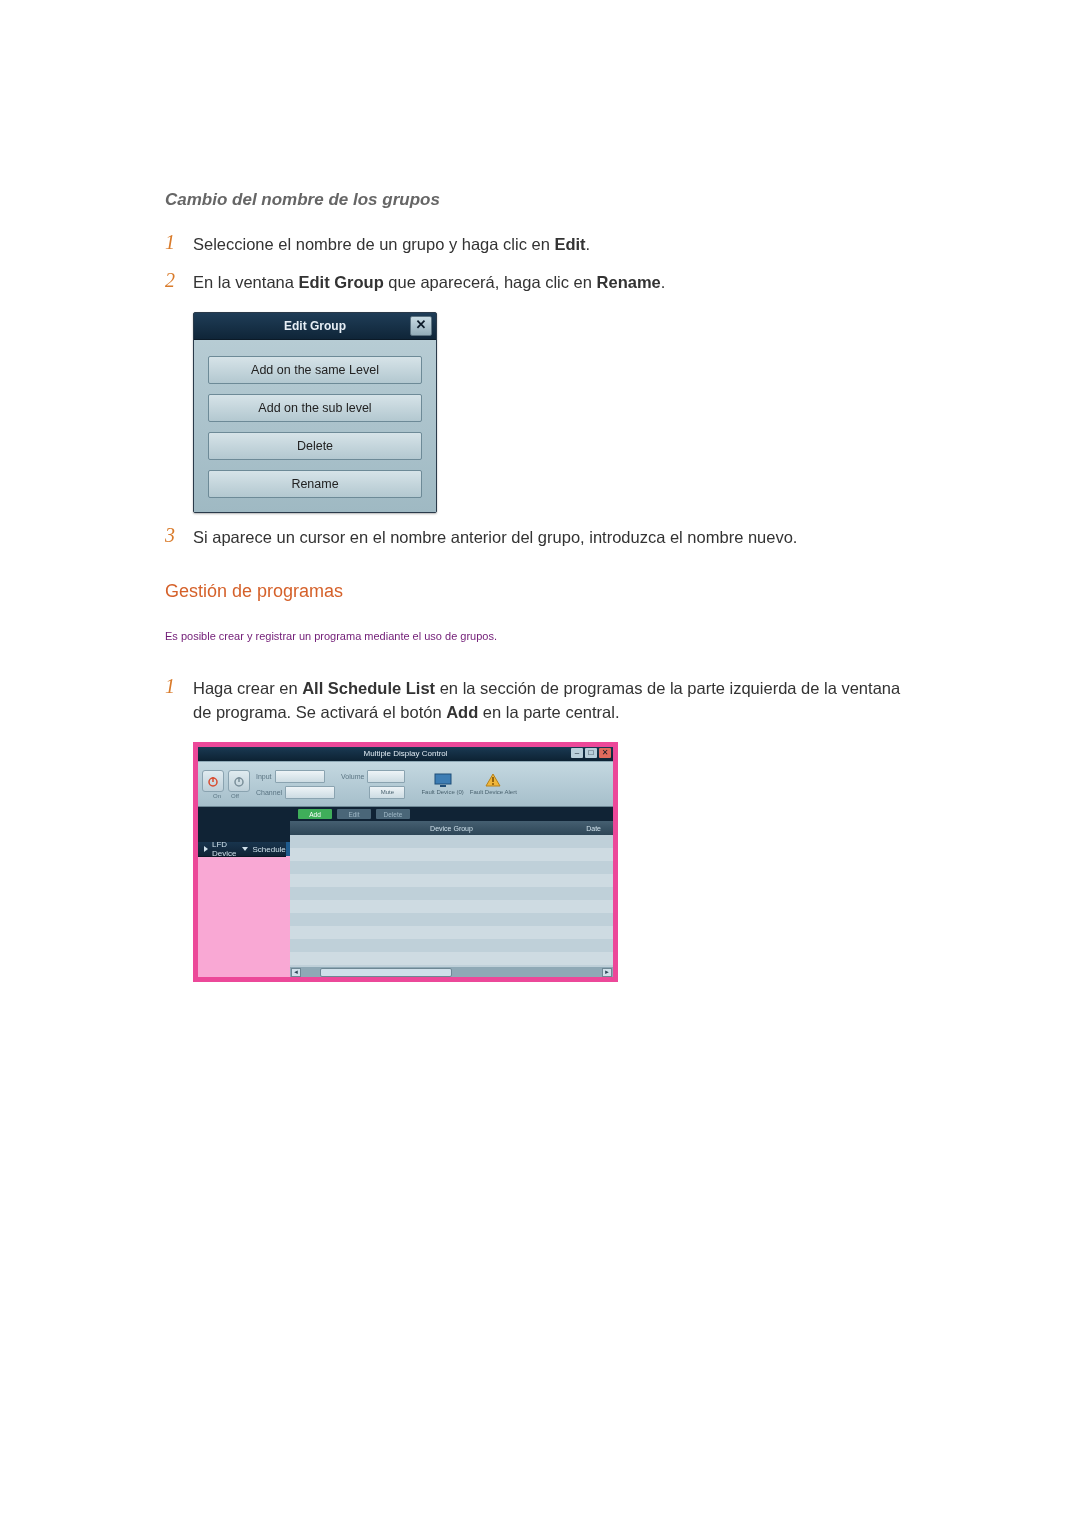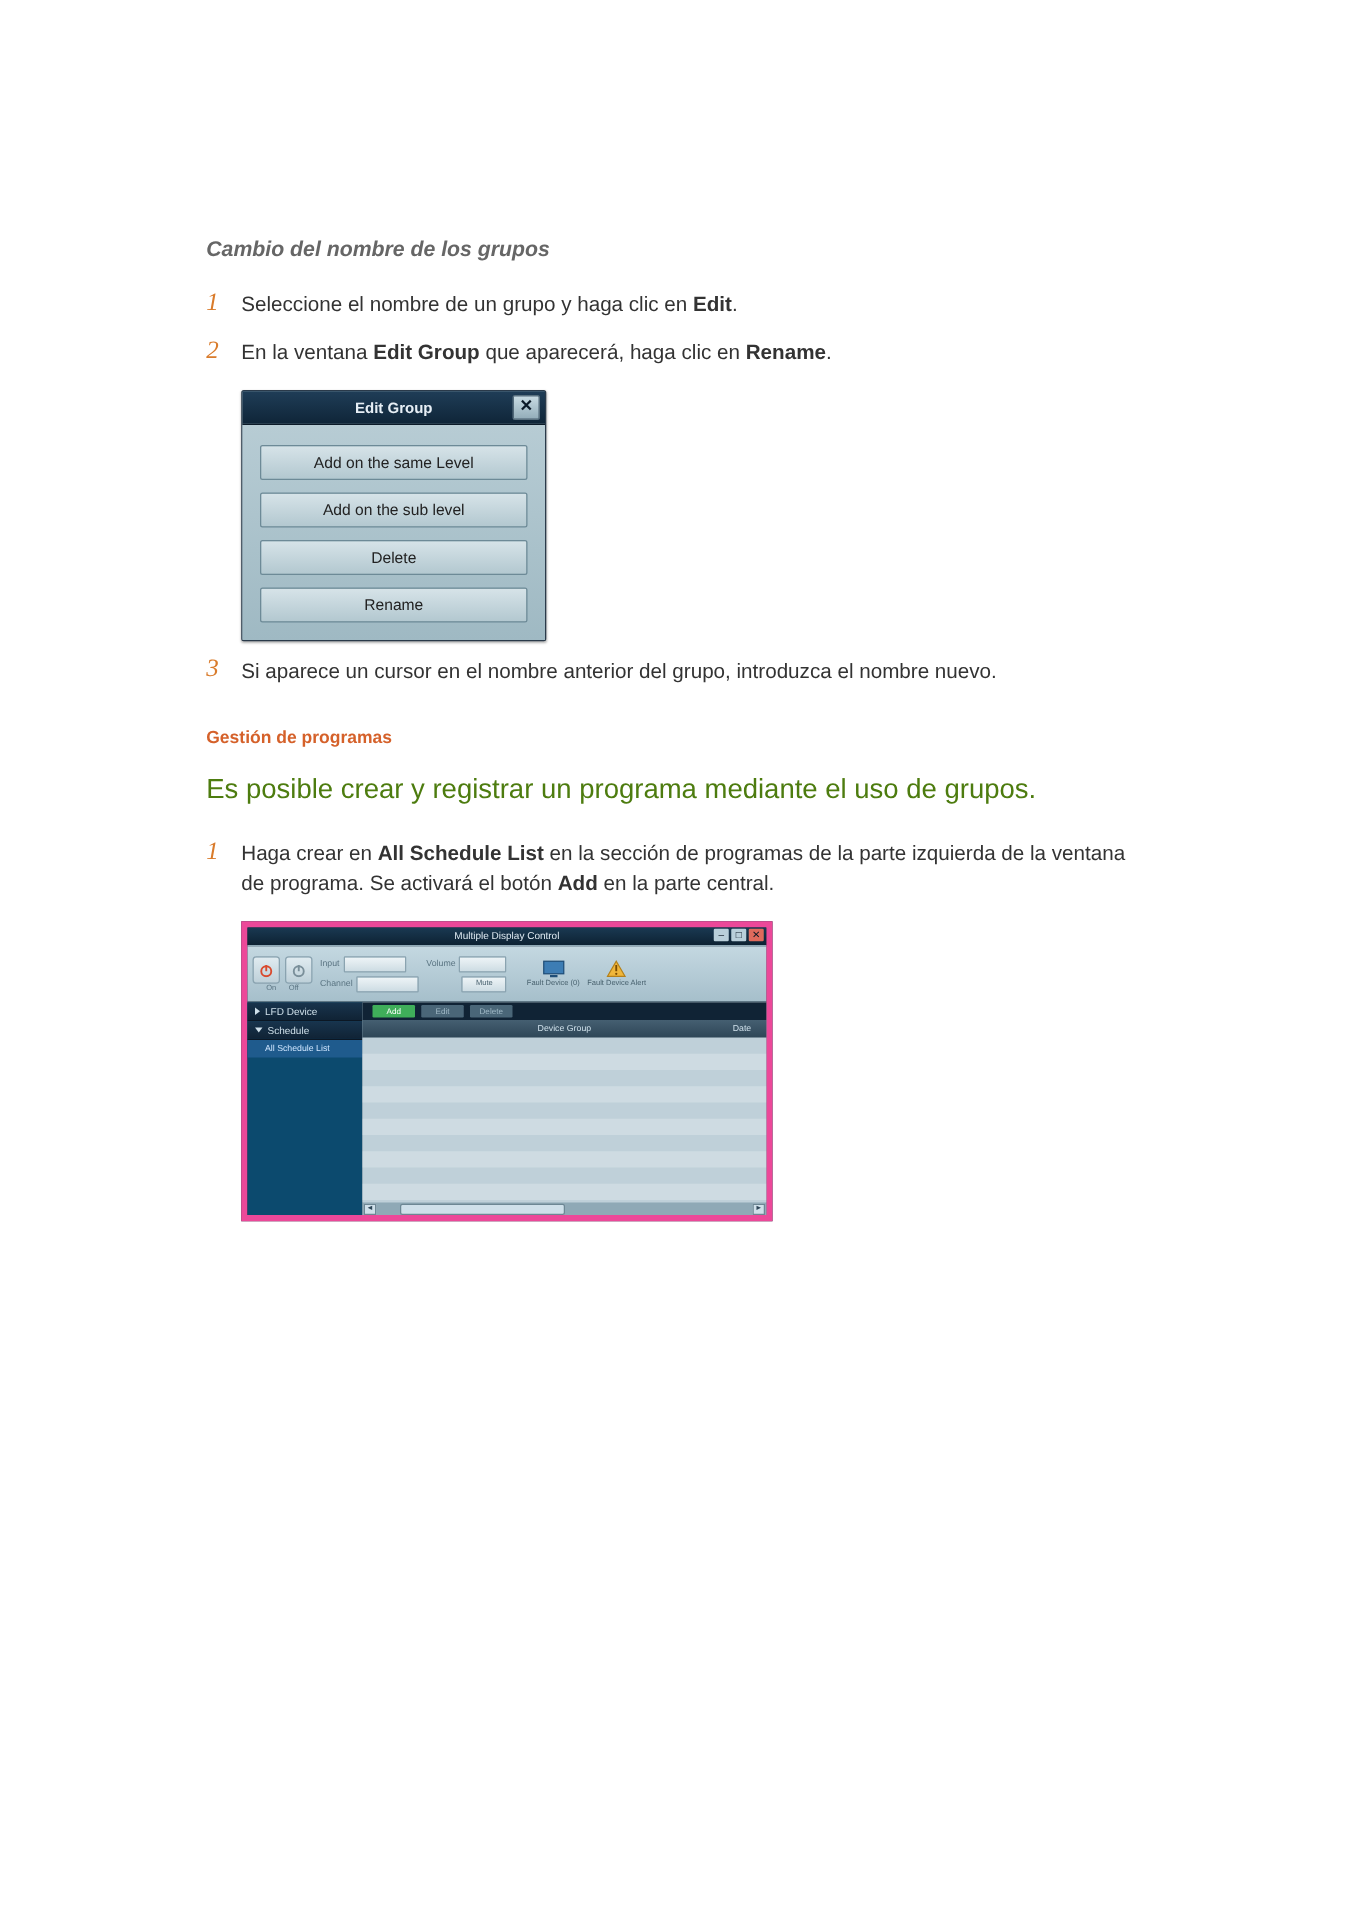--- a/index.html
+++ b/index.html
@@ -96,28 +96,28 @@
     font-size: 12.5px;
     color: #222;
     display: flex;
     align-items: center;
     justify-content: center;
   }
   .dialog-btn:last-child { margin-bottom: 0; }
 
   .section-heading {
     color: #d5612a;
-    font-size: 14px;
-    font-weight: bold;
+    font-size: 18px;
+    font-weight: normal;
     margin: 32px 0 22px 0;
   }
   .body-text {
-    font-size: 22px;
+    font-size: 11px;
     line-height: 24px;
-    color: #4d7c0f;
+    color: #701a75;
     margin: 0 0 28px 0;
   }
 
   
   .mdc-wrap {
     margin: 6px 0 0 28px;
   }
   .mdc {
     width: 415px;
     border: 5px solid #ec4899;
@@ -240,22 +240,22 @@
   .fault-ico {
     width:18px; height:16px;
     display:flex; align-items:center; justify-content:center;
   }
   .mdc-mid {
     display:flex;
     height: 170px;
   }
   .mdc-side {
     width: 92px;
-    background:#0c4a6e;
-    display:flex; flex-direction:column;
+    background:#f9a8d4;
+    display:flex; margin-top:35px;
   }
   .mdc-side-h {
     height:14px;
     background: linear-gradient(#18344d,#102335);
     color:#cfe0ea;
     font-size:8px;
     display:flex; align-items:center;
     padding-left:6px;
     border-bottom:1px solid #0b1724;
   }

